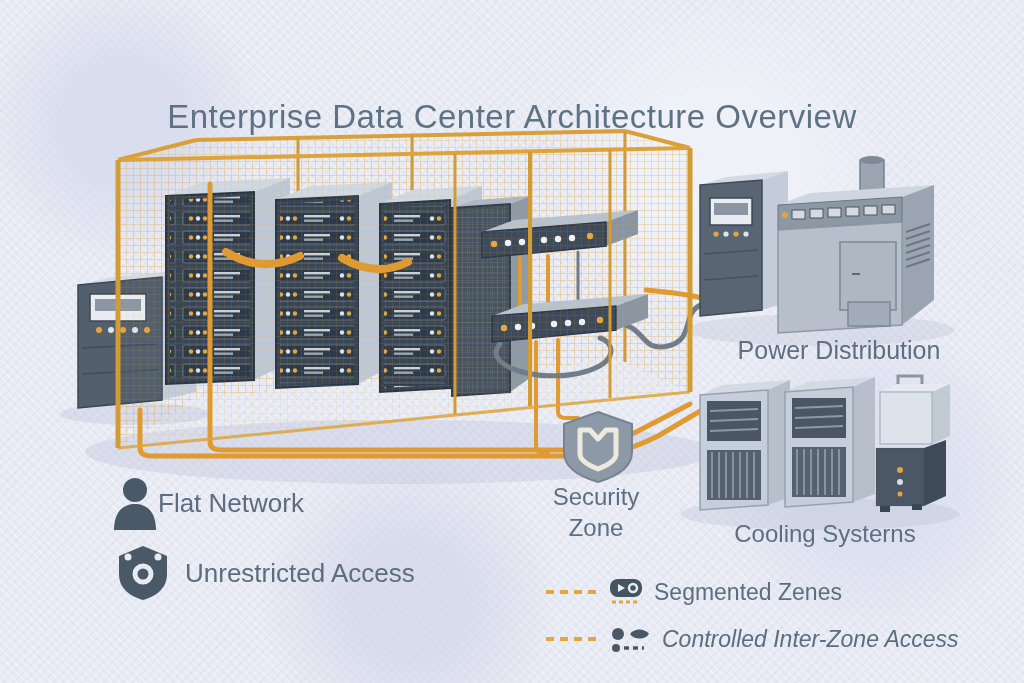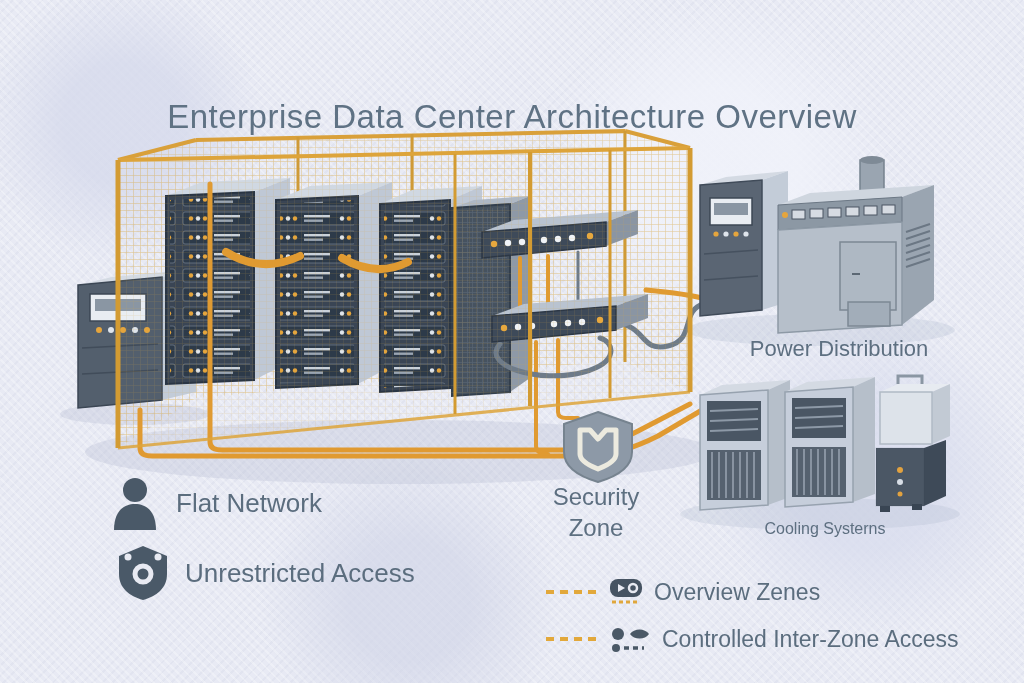--- a/index.html
+++ b/index.html
@@ -14,31 +14,31 @@
       radial-gradient(circle at 70% 25%, rgba(240,242,250,.9) 0 80px, rgba(240,242,250,0) 170px),
       repeating-linear-gradient(45deg, rgba(255,255,255,.28) 0 2px, rgba(255,255,255,0) 2px 6px),
       repeating-linear-gradient(-45deg, rgba(186,192,214,.14) 0 2px, rgba(186,192,214,0) 2px 7px);
   }
   .title{
     position:absolute;top:54px;left:0;width:1024px;text-align:center;
     font-size:33px;letter-spacing:.5px;color:#5f7284;margin-top:44px;
   }
   .scene{position:absolute;left:0;top:0;}
   .lbl{position:absolute;color:#5d6f80;text-align:center;}
-  .lbl.power{left:704px;top:336px;width:270px;font-size:22px;}
-  .lbl.cooling{left:690px;top:520px;width:270px;font-size:16px;}
+  .lbl.power{left:704px;top:336px;width:270px;font-size:25px;}
+  .lbl.cooling{left:690px;top:520px;width:270px;font-size:24px;}
   .lbl.seczone{left:546px;top:481px;width:100px;font-size:24px;line-height:1.3;}
   .legend-item{position:absolute;display:flex;align-items:center;color:#5b6d7e;}
   .legend-item .txt{white-space:nowrap;}
   .li-flat{left:112px;top:476px;}
-  .li-flat .txt{font-size:26px;margin-left:18px;}
+  .li-flat .txt{font-size:26px;}
   .li-unres{left:115px;top:544px;}
   .li-unres .txt{font-size:26px;margin-left:14px;}
   .li-seg{left:546px;top:578px;}
-  .li-ctl{left:546px;top:624px;}
+  .li-ctl{left:546px;top:624px;font-style:italic;}
   .li-seg .txt,.li-ctl .txt{font-size:23px;margin-left:10px;}
   .dash{margin-right:8px;}
 </style>
 </head>
 <body>
 
 <div class="stage">
 
   <div class="title">Enterprise Data Center Architecture Overview</div>
 
@@ -306,21 +306,21 @@
   <div class="legend-item li-seg">
     <svg class="dash" width="56" height="8" viewBox="0 0 56 8">
       <line x1="0" y1="4" x2="56" y2="4" stroke="#e2a83b" stroke-width="4" stroke-dasharray="8 6"></line>
     </svg>
     <svg width="34" height="28" viewBox="0 0 34 28">
       <rect x="0" y="1" width="32" height="18" rx="8" fill="#465362"></rect>
       <path d="M8 6 l7 4 -7 4 z" fill="#e8eaf2"></path>
       <circle cx="23" cy="10" r="4" fill="none" stroke="#e8eaf2" stroke-width="2.5"></circle>
       <line x1="2" y1="24" x2="30" y2="24" stroke="#e0a73c" stroke-width="3" stroke-dasharray="4 3"></line>
     </svg>
-    <span class="txt">Overview Zenes</span>
+    <span class="txt">Segmented Zenes</span>
   </div>
 
   <div class="legend-item li-ctl">
     <svg class="dash" width="56" height="8" viewBox="0 0 56  8">
       <line x1="0" y1="4" x2="56" y2="4" stroke="#e2a83b" stroke-width="4" stroke-dasharray="8 6"></line>
     </svg>
     <svg width="42" height="30" viewBox="0 0 42 30">
       <circle cx="8" cy="10" r="6" fill="#4a5866"></circle>
       <path d="M20 10 c4 -6 15 -6 19 0 c-4 6 -15 6 -19 0 z" fill="#4a5866"></path>
       <circle cx="6" cy="24" r="4" fill="#4a5866"></circle>

